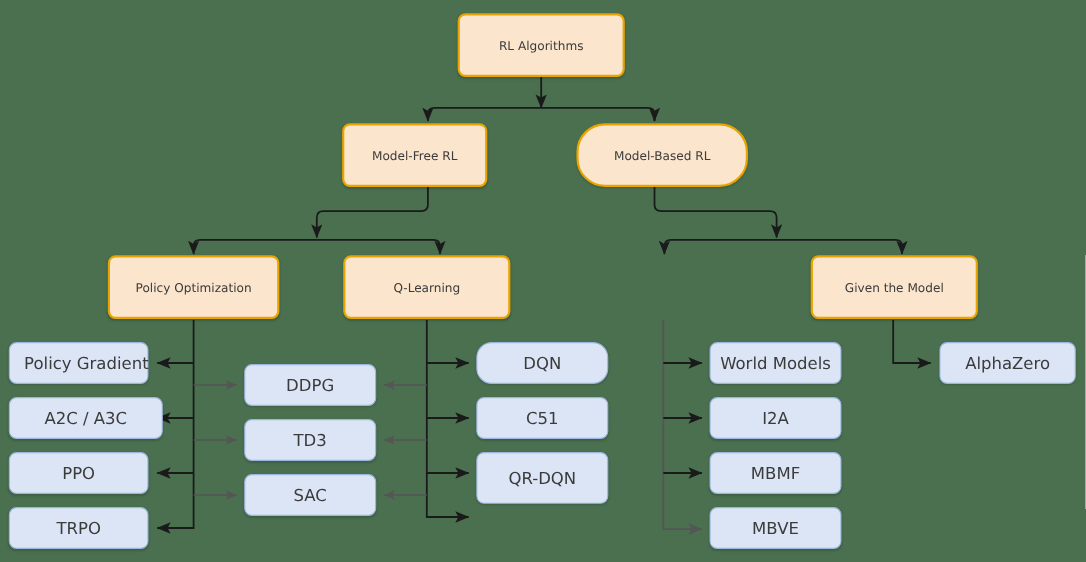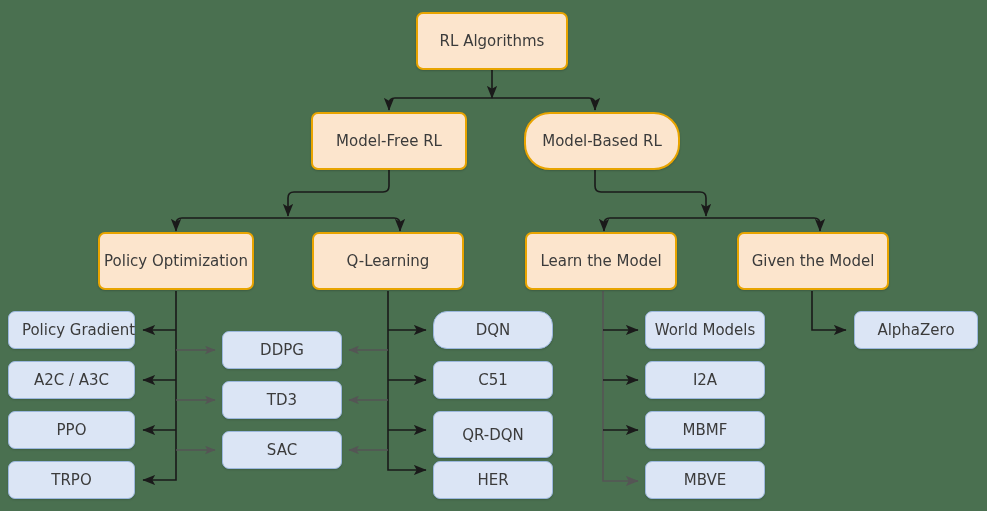--- a/index.html
+++ b/index.html
@@ -28,21 +28,21 @@
     align-items: center;
     justify-content: center;
     text-align: center;
     border-radius: 7px;
     white-space: nowrap;
   }
   .node.cat {
     background: #fce5cd;
     border: 2px solid #e8a400;
     color: #3b3b3b;
-    font-size: 15px;
+    font-size: 11px;
     box-shadow: 0 1px 2px rgba(0,0,0,0.18);
   }
   .node.leaf {
     background: #dbe5f5;
     border: 1px solid #9bb7dd;
     color: #3b3b3b;
     font-size: 15px;
     box-shadow: 0 1px 2px rgba(0,0,0,0.16);
   }
 </style>
@@ -103,44 +103,41 @@
       <path d="M388,350 L349,350" marker-end="url(#arrGray)"></path>
       <path d="M388,400 L349,400" marker-end="url(#arrGray)"></path>
       <path d="M388,450 L349,450" marker-end="url(#arrGray)"></path>
     </g>
   </svg>
 
   <div class="node cat" style="left:416px; top:12px; width:152px; height:58px;">
     <span>RL Algorithms</span>
   </div>
 
-  <div class="node cat" style="left:311px; top:112px; width:156px; height:58px;">
+  <div class="node cat" style="left:311px; top:112px; width:132px; height:58px;">
     <span>Model-Free RL</span>
   </div>
   <div class="node cat" style="left:524px; top:112px; width:156px; height:58px;border-radius:26px;">
     <span>Model-Based RL</span>
   </div>
 
   <div class="node cat" style="left:98px; top:232px; width:156px; height:58px;">
     <span>Policy Optimization</span>
   </div>
   <div class="node cat" style="left:312px; top:232px; width:152px; height:58px;">
     <span>Q-Learning</span>
   </div>
-  <div class="node cat" style="left:525px; top:232px; width:152px; height:58px;">
-    <span>Learn the Model</span>
-  </div>
   <div class="node cat" style="left:737px; top:232px; width:152px; height:58px;">
     <span>Given the Model</span>
   </div>
 
   <div class="node leaf" style="left:8px; top:311px; width:127px; height:38px;padding-left:14px;">
     <span>Policy Gradient</span>
   </div>
-  <div class="node leaf" style="left:8px; top:361px; width:127px; height:38px;">
+  <div class="node leaf" style="left:8px; top:361px; width:140px; height:38px;">
     <span>A2C / A3C</span>
   </div>
   <div class="node leaf" style="left:8px; top:411px; width:127px; height:38px;">
     <span>PPO</span>
   </div>
   <div class="node leaf" style="left:8px; top:461px; width:127px; height:38px;">
     <span>TRPO</span>
   </div>
 
   <div class="node leaf" style="left:222px; top:331px; width:120px; height:38px;justify-content:center;">
@@ -155,23 +152,20 @@
 
   <div class="node leaf" style="left:433px; top:311px; width:120px; height:38px;border-radius:14px;">
     <span>DQN</span>
   </div>
   <div class="node leaf" style="left:433px; top:361px; width:120px; height:38px;">
     <span>C51</span>
   </div>
   <div class="node leaf" style="left:433px; top:411px; width:120px; height:47px;">
     <span>QR-DQN</span>
   </div>
-  <div class="node leaf" style="left:433px; top:461px; width:120px; height:38px;">
-    <span>HER</span>
-  </div>
 
   <div class="node leaf" style="left:645px; top:311px; width:120px; height:38px;">
     <span>World Models</span>
   </div>
   <div class="node leaf" style="left:645px; top:361px; width:120px; height:38px;">
     <span>I2A</span>
   </div>
   <div class="node leaf" style="left:645px; top:411px; width:120px; height:38px;">
     <span>MBMF</span>
   </div>

